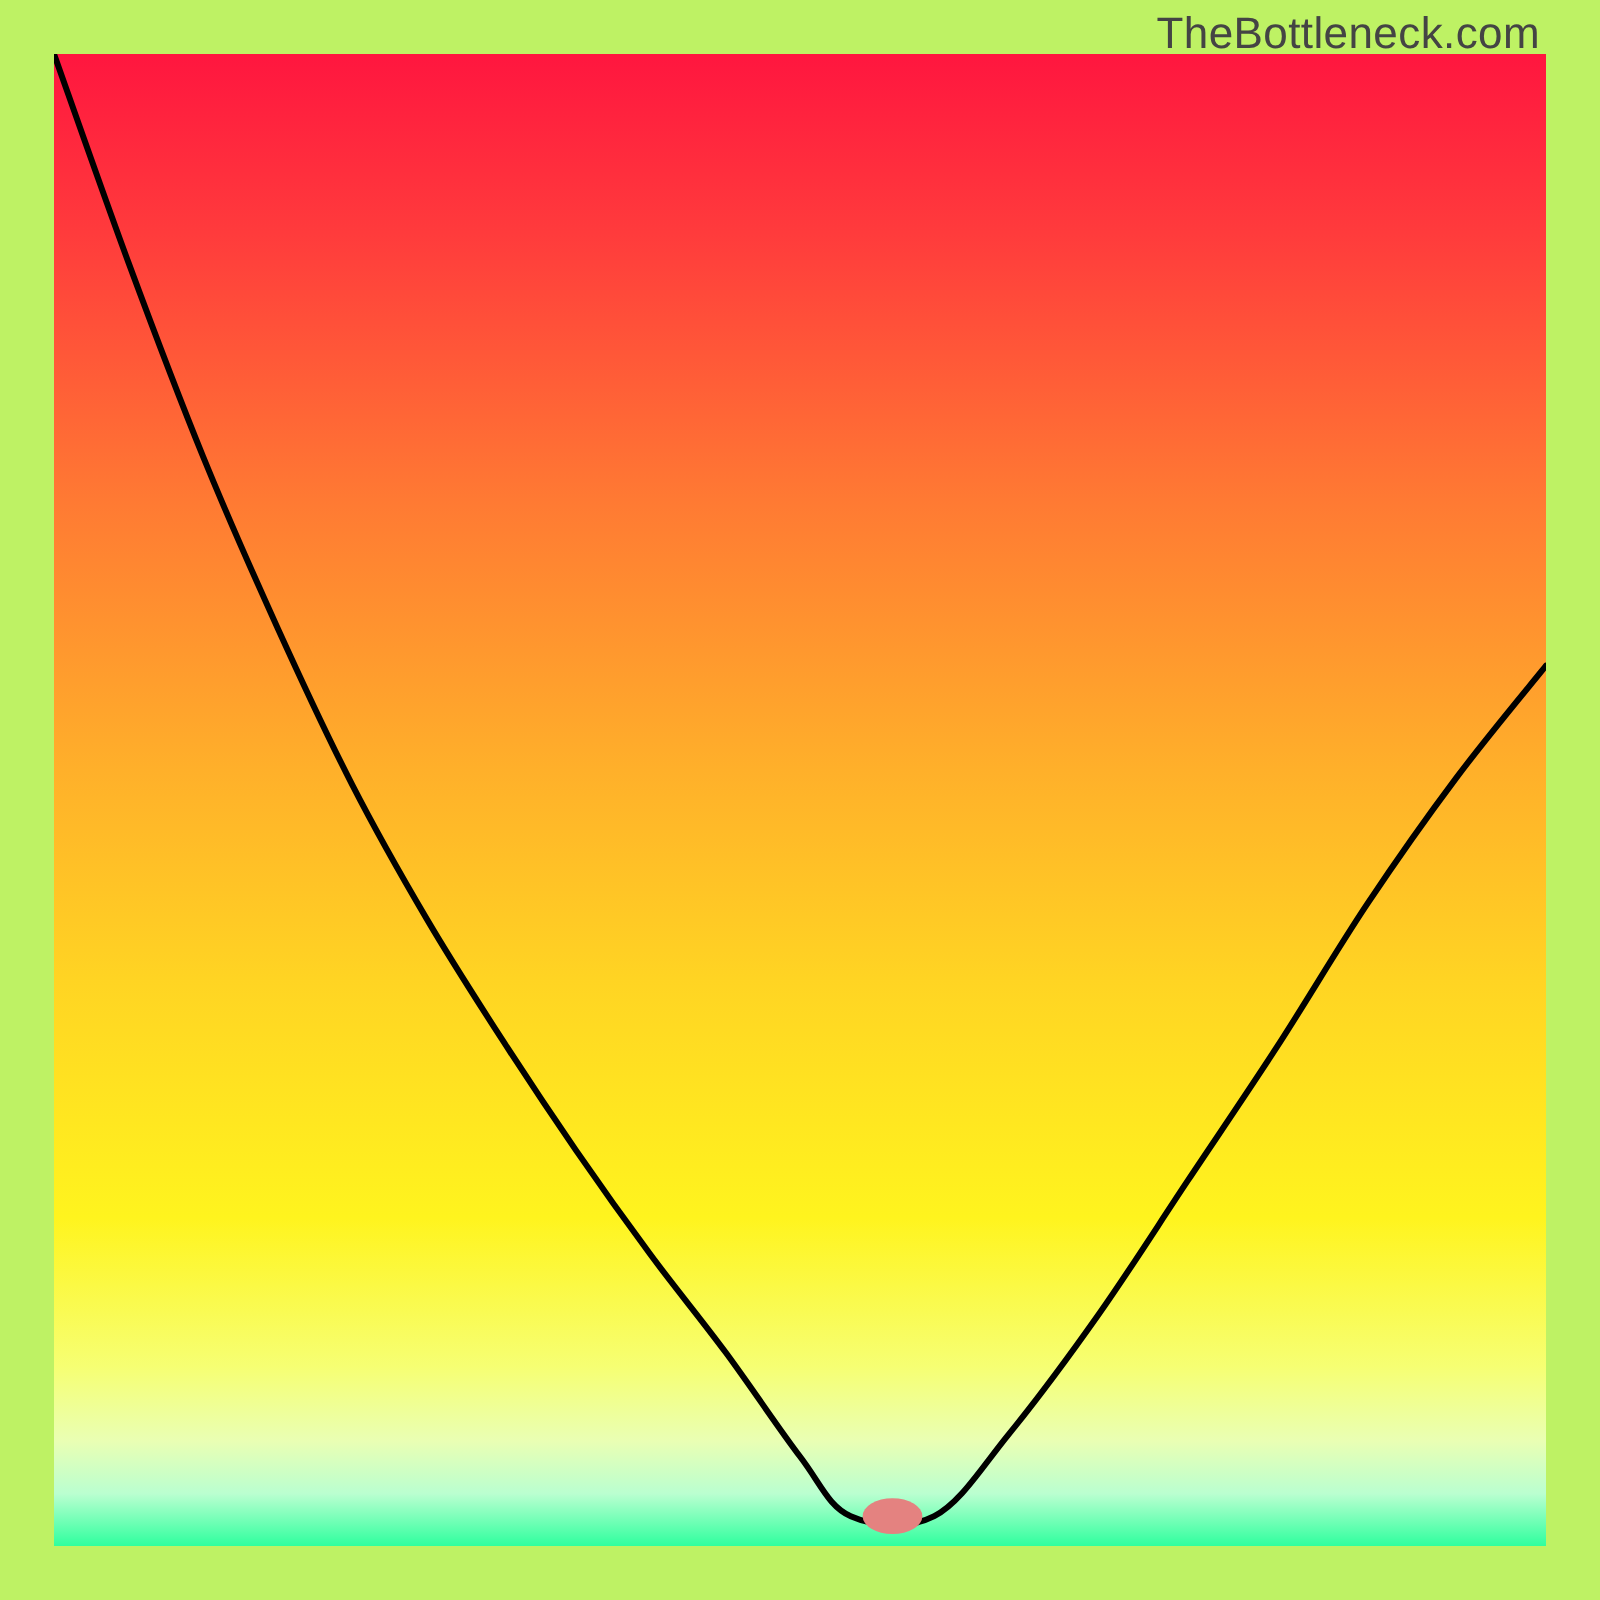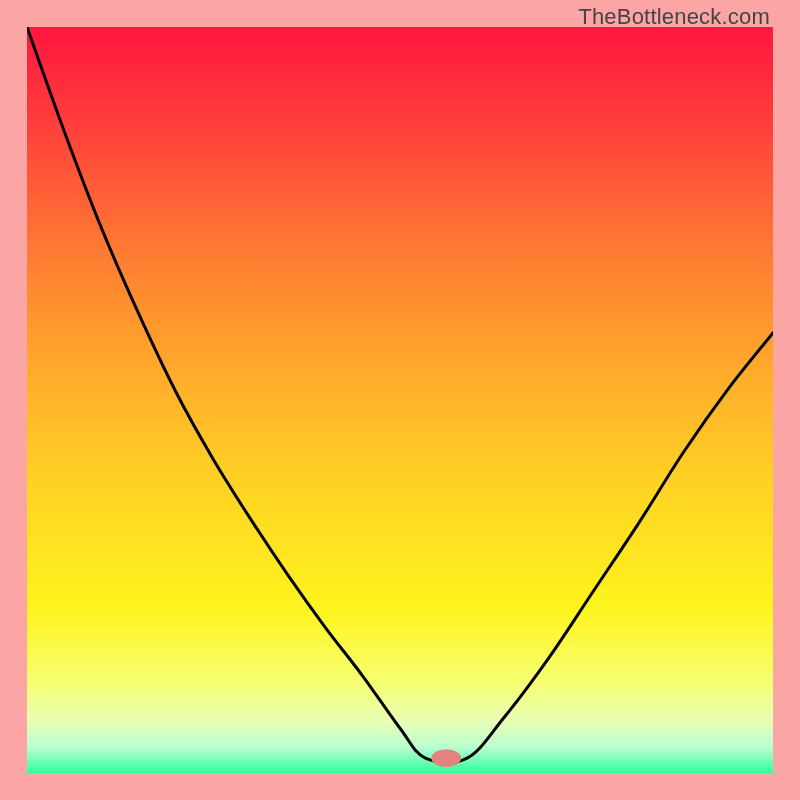--- a/index.html
+++ b/index.html
@@ -1,16 +1,16 @@
 <!DOCTYPE html>
 <html><head>
 <meta charset="utf-8">
 <style>
 body { margin: 0; padding: 0; background: #000; width: 800px; height: 800px; overflow: hidden; }
-.frame { position: relative; width: 800px; height: 800px; background: #fca5a5; }
+.frame { position: relative; width: 800px; height: 800px; background: #bef264; }
 .plot { position: absolute; left: 27px; top: 27px; width: 746px; height: 746px; }
 .watermark { position: absolute; top: 4px; right: 30px; color: #444; font-family: Arial, sans-serif; font-size: 22px; font-weight: 500; letter-spacing: 0.2px; }
 svg { display: block; }
 </style>
 </head>
 <body>
 
 <div class="frame">
   <div class="watermark">TheBottleneck.com</div>
   <svg class="plot" viewBox="0 0 746 746" preserveAspectRatio="none">

